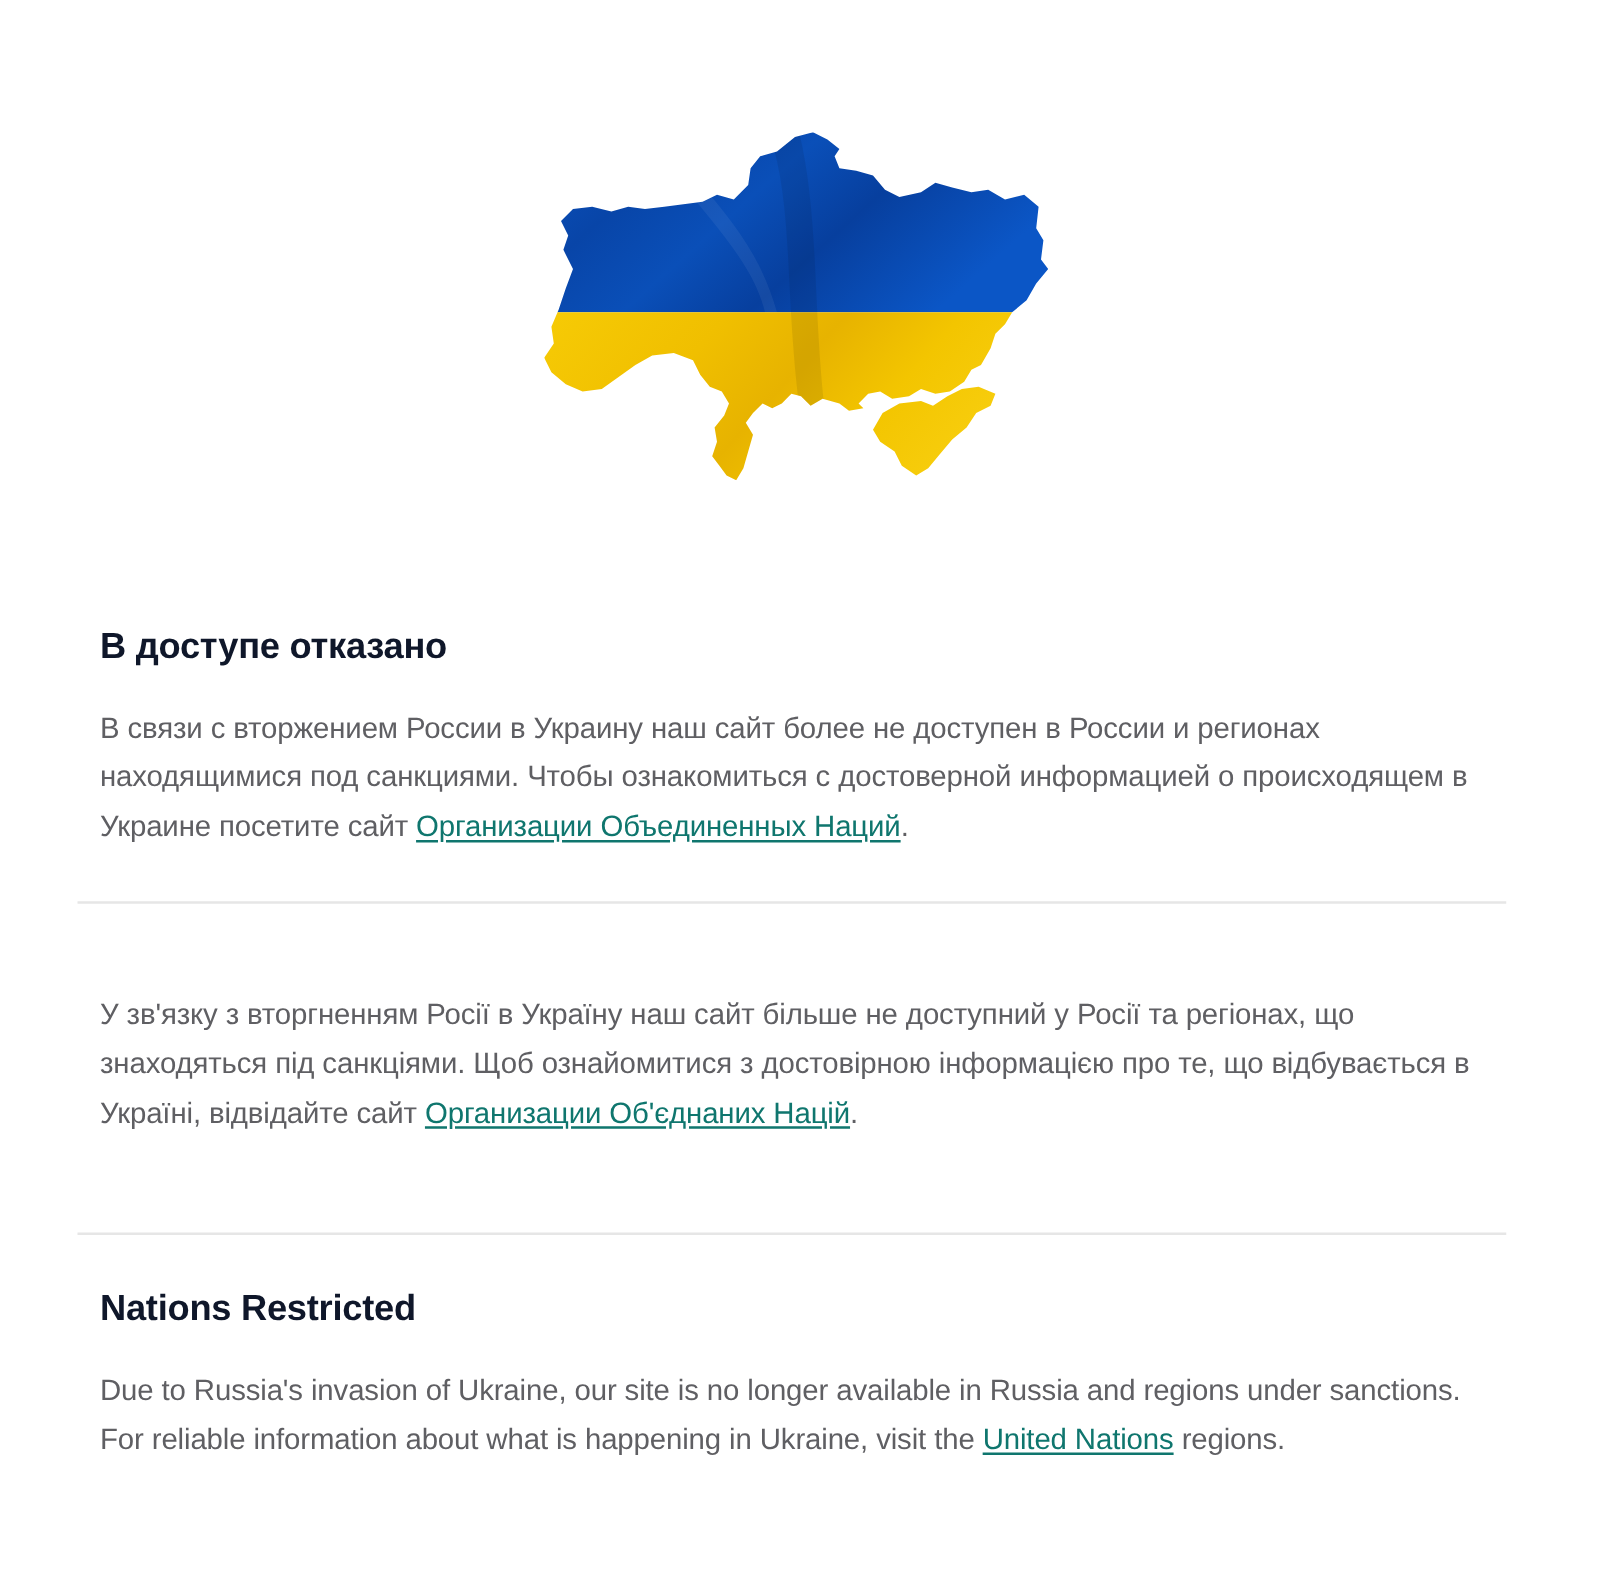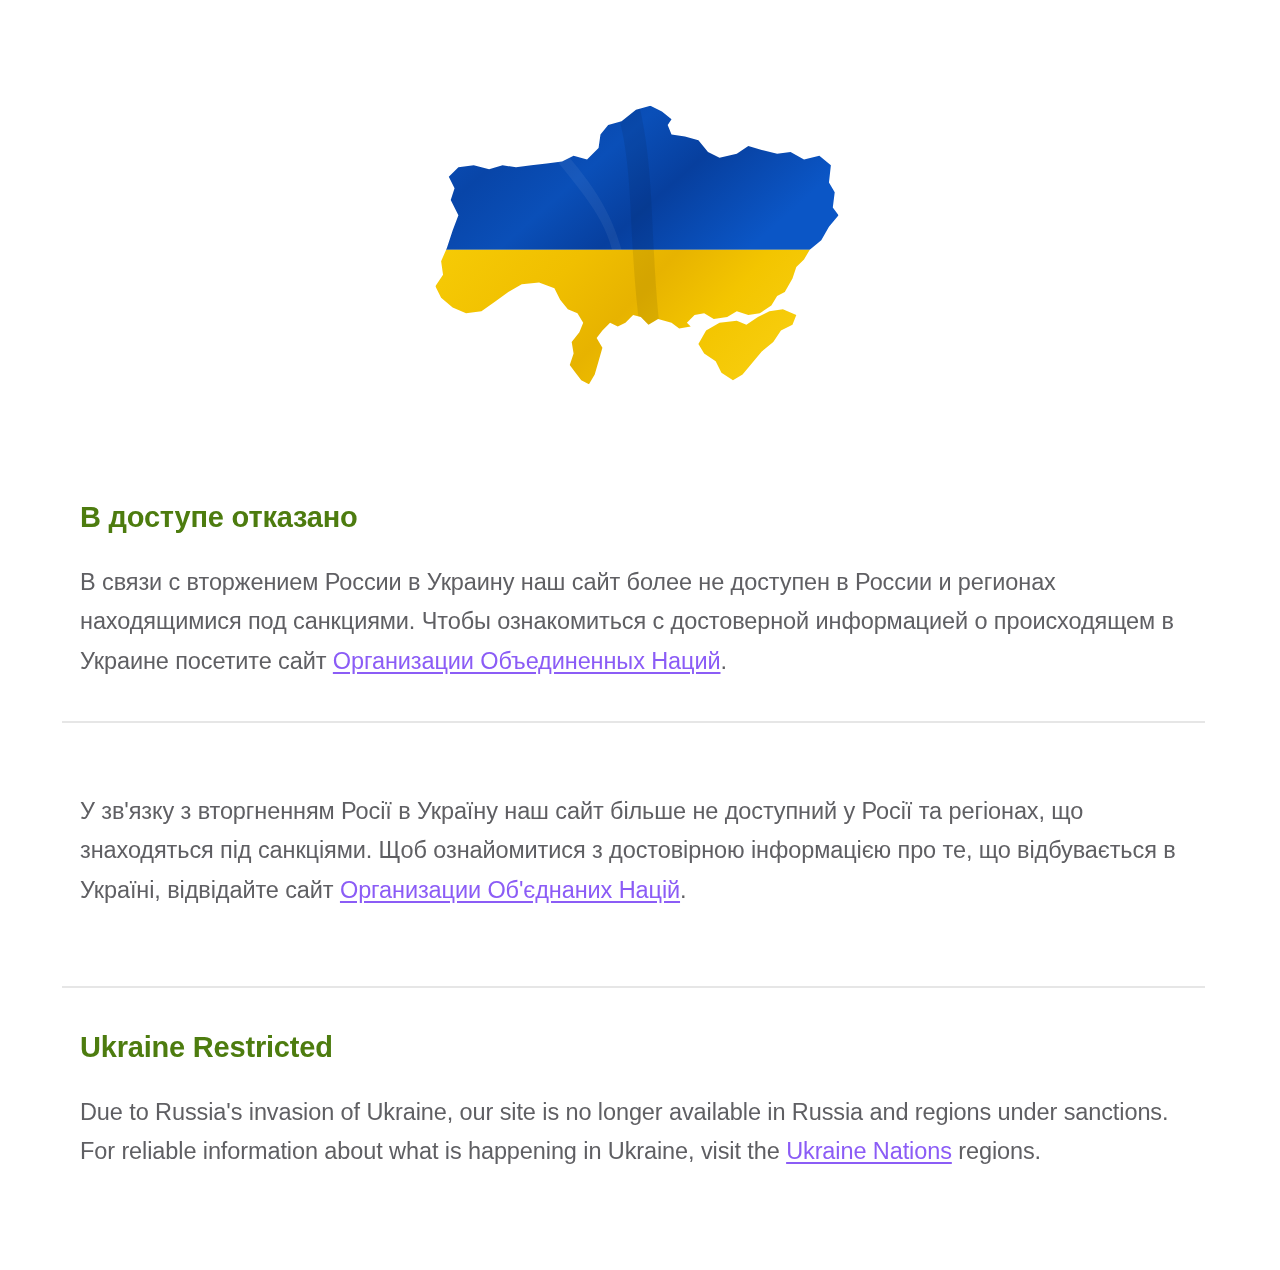--- a/index.html
+++ b/index.html
@@ -25,33 +25,33 @@
     .section {
       position: absolute;
       left: 80px;
       width: 1125px;
     }
     .section h2 {
       margin: 0;
       font-size: 29px;
       line-height: 36px;
       font-weight: bold;
-      color: #4d7c0f;
+      color: #0f172a;
       letter-spacing: -0.2px;
     }
     .section p {
       margin: 0;
       margin-top: 28px;
       font-size: 23.5px;
       line-height: 39.3px;
       color: #5f5f63;
       letter-spacing: -0.1px;
     }
     .section a {
-      color: #8b5cf6;
+      color: #0f766e;
       text-decoration: underline;
       text-underline-offset: 3px;
       text-align: right;
     }
     .divider {
       position: absolute;
       left: 62px;
       width: 1143px;
       height: 2px;
       background: #e6e6e6;
@@ -102,15 +102,15 @@
 
 <div class="divider" id="div-1"></div>
 
 <section class="section" id="sec-ua">
   <p><span>У зв'язку з вторгненням Росії в Україну наш сайт більше не доступний у Росії та регіонах, що знаходяться під санкціями. Щоб ознайомитися з достовірною інформацією про те, що відбувається в Україні, відвідайте сайт </span><a href="#">Организации Об'єднаних Націй</a><span>.</span></p>
 </section>
 
 <div class="divider" id="div-2"></div>
 
 <section class="section" id="sec-en">
-  <h2>Ukraine Restricted</h2>
-  <p><span>Due to Russia's invasion of Ukraine, our site is no longer available in Russia and regions under sanctions. For reliable information about what is happening in Ukraine, visit the </span><a href="#">Ukraine Nations</a><span> regions.</span></p>
+  <h2>Nations Restricted</h2>
+  <p><span>Due to Russia's invasion of Ukraine, our site is no longer available in Russia and regions under sanctions. For reliable information about what is happening in Ukraine, visit the </span><a href="#">United Nations</a><span> regions.</span></p>
 </section>
 
 </body></html>

